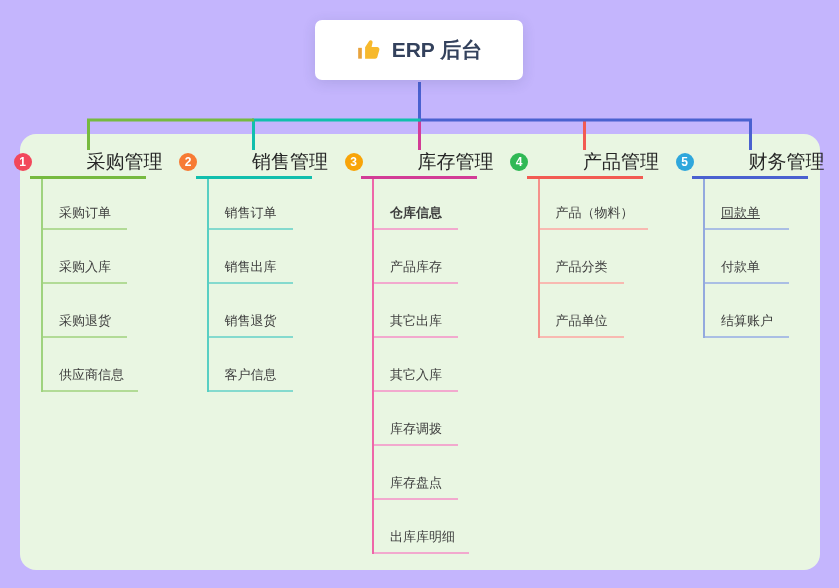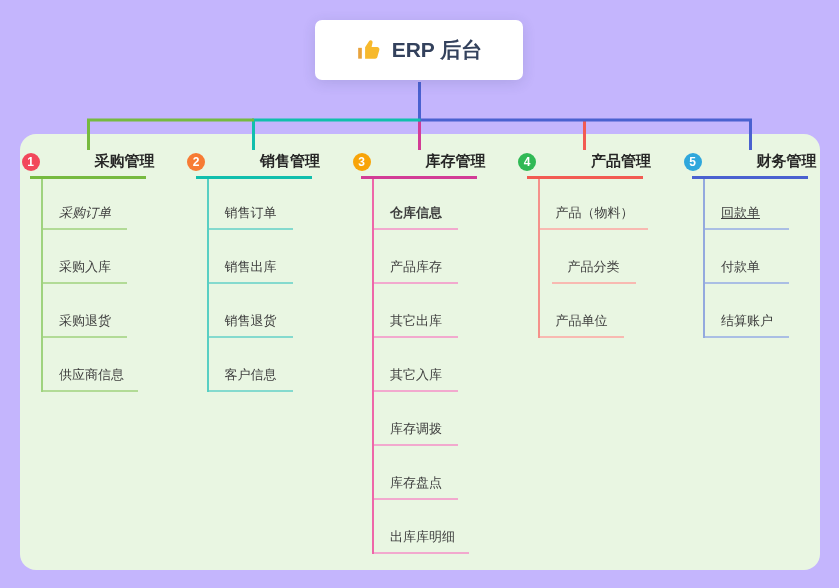--- a/index.html
+++ b/index.html
@@ -9,21 +9,21 @@
     box-shadow:0 3px 14px rgba(40,60,90,.14);display:flex;align-items:center;justify-content:center;gap:10px;
     font-size:21px;font-weight:600;color:#33415C;z-index:3;}
   .root-card .icon{width:26px;height:26px;display:inline-flex;}
   svg.wires{position:absolute;left:0;top:0;z-index:1;pointer-events:none;}
   .branches{position:absolute;left:30px;top:150px;width:778px;display:flex;justify-content:space-between;z-index:2;}
   .branch{width:116px;display:flex;flex-direction:column;}
   .branch-title{height:23px;display:flex;align-items:center;justify-content:center;gap:7px;
     padding-bottom:3px;border-bottom:3px solid #999;cursor:default;}
   .badge{width:18px;height:18px;border-radius:50%;color:#fff;font-size:12px;font-weight:bold;
     display:inline-flex;align-items:center;justify-content:center;flex:0 0 18px;}
-  .branch-title-label{font-size:15px;font-weight:700;color:#262626;white-space:nowrap;margin-left:48px;}
+  .branch-title-label{font-size:19px;font-weight:400;color:#262626;white-space:nowrap;margin-left:48px;}
   .children{margin-left:11px;border-left:2px solid #ccc;}
   .child{height:54px;box-sizing:border-box;display:flex;align-items:flex-end;border-bottom:2px solid #ccc;
     padding:0 14px 6px 16px;font-size:13px;color:#3E3E3E;white-space:nowrap;width:fit-content;min-width:84px;}
   .child:first-child{height:51px;}
 </style>
 </head>
 <body>
 
 <div class="stage">
 
@@ -48,21 +48,21 @@
     <span>ERP 后台</span>
   </div>
 
   <div class="branches">
       <div class="branch">
       <div class="branch-title" style="border-bottom-color: rgb(118, 186, 63);">
         <span class="badge" style="background: rgb(242, 72, 91);">1</span>
         <span class="branch-title-label">采购管理</span>
       </div>
       <div class="children" style="border-left-color: rgb(159, 211, 126);">
-          <div class="child" style="border-bottom-color: rgb(178, 219, 150); font-style: italic;">采购订单</div>
+          <div class="child" style="border-bottom-color: rgb(178, 219, 150);">采购订单</div>
           <div class="child" style="border-bottom-color: rgb(178, 219, 150);">采购入库</div>
           <div class="child" style="border-bottom-color: rgb(178, 219, 150);">采购退货</div>
           <div class="child" style="border-bottom-color: rgb(178, 219, 150);">供应商信息</div>
         </div>
     </div>
       <div class="branch">
       <div class="branch-title" style="border-bottom-color: rgb(17, 191, 173);">
         <span class="badge" style="background: rgb(247, 123, 52);">2</span>
         <span class="branch-title-label">销售管理</span>
       </div>
@@ -88,21 +88,21 @@
           <div class="child" style="border-bottom-color: rgb(242, 169, 206);">出库库明细</div>
         </div>
     </div>
       <div class="branch">
       <div class="branch-title" style="border-bottom-color: rgb(242, 91, 82);">
         <span class="badge" style="background: rgb(48, 185, 85);">4</span>
         <span class="branch-title-label">产品管理</span>
       </div>
       <div class="children" style="border-left-color: rgb(245, 146, 139);">
           <div class="child" style="border-bottom-color: rgb(248, 185, 177);">产品（物料）</div>
-          <div class="child" style="border-bottom-color: rgb(248, 185, 177); margin-left: 12px;">产品分类</div>
+          <div class="child" style="border-bottom-color: rgb(248, 185, 177);">产品分类</div>
           <div class="child" style="border-bottom-color: rgb(248, 185, 177);">产品单位</div>
         </div>
     </div>
       <div class="branch">
       <div class="branch-title" style="border-bottom-color: rgb(74, 97, 208);">
         <span class="badge" style="background: rgb(47, 167, 220);">5</span>
         <span class="branch-title-label">财务管理</span>
       </div>
       <div class="children" style="border-left-color: rgb(147, 169, 222);">
           <div class="child" style="border-bottom-color: rgb(170, 190, 228); text-decoration: underline;">回款单</div>

